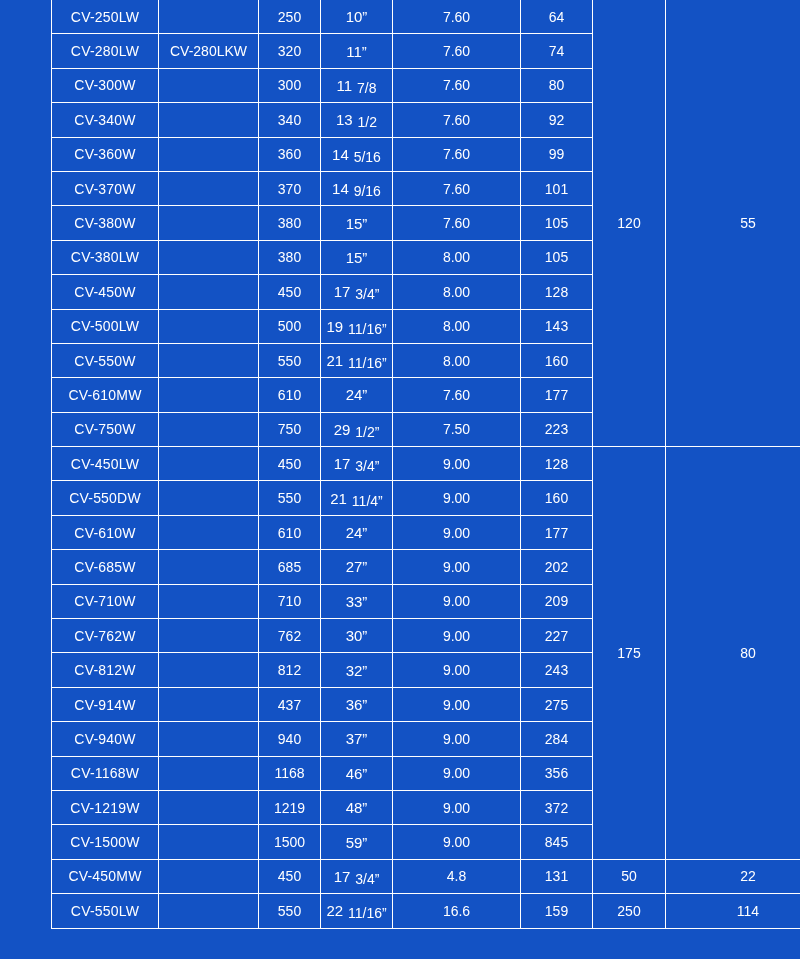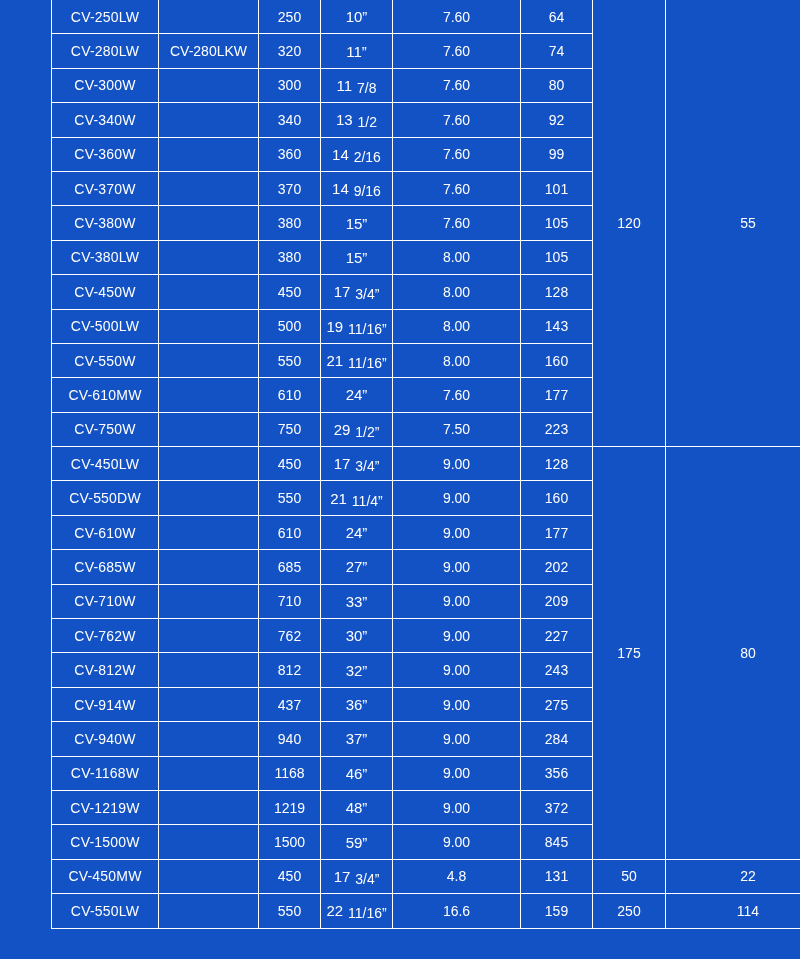--- a/index.html
+++ b/index.html
@@ -109,21 +109,21 @@
           <td></td>
           <td>340</td>
           <td class="frac"><span class="whole">13</span><span class="fr"> 1/2</span></td>
           <td>7.60</td>
           <td>92</td>
         </tr>
         <tr>
           <td class="model">CV-360W</td>
           <td></td>
           <td>360</td>
-          <td class="frac"><span class="whole">14</span><span class="fr"> 2/16</span></td>
+          <td class="frac"><span class="whole">14</span><span class="fr"> 5/16</span></td>
           <td>7.60</td>
           <td>99</td>
         </tr>
         <tr>
           <td class="model">CV-370W</td>
           <td></td>
           <td>370</td>
           <td class="frac"><span class="whole">14</span><span class="fr"> 9/16</span></td>
           <td>7.60</td>
           <td>101</td>

